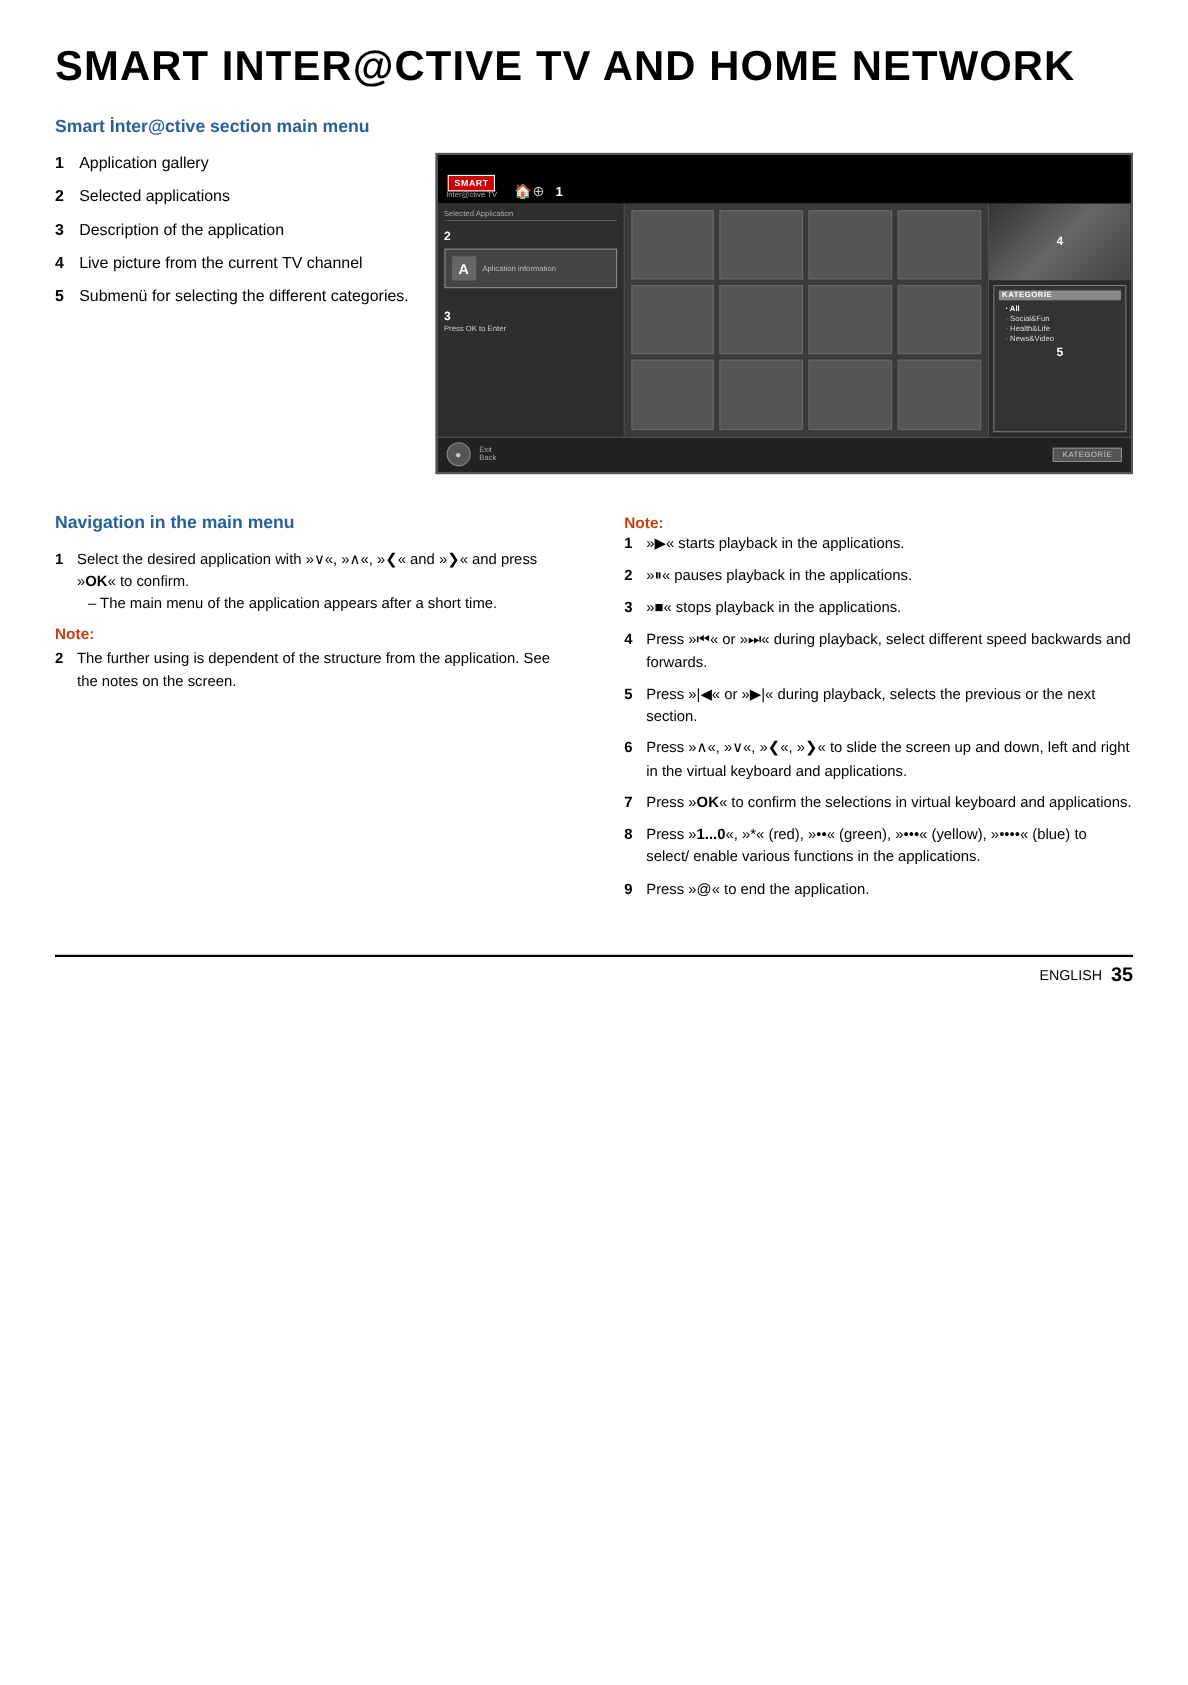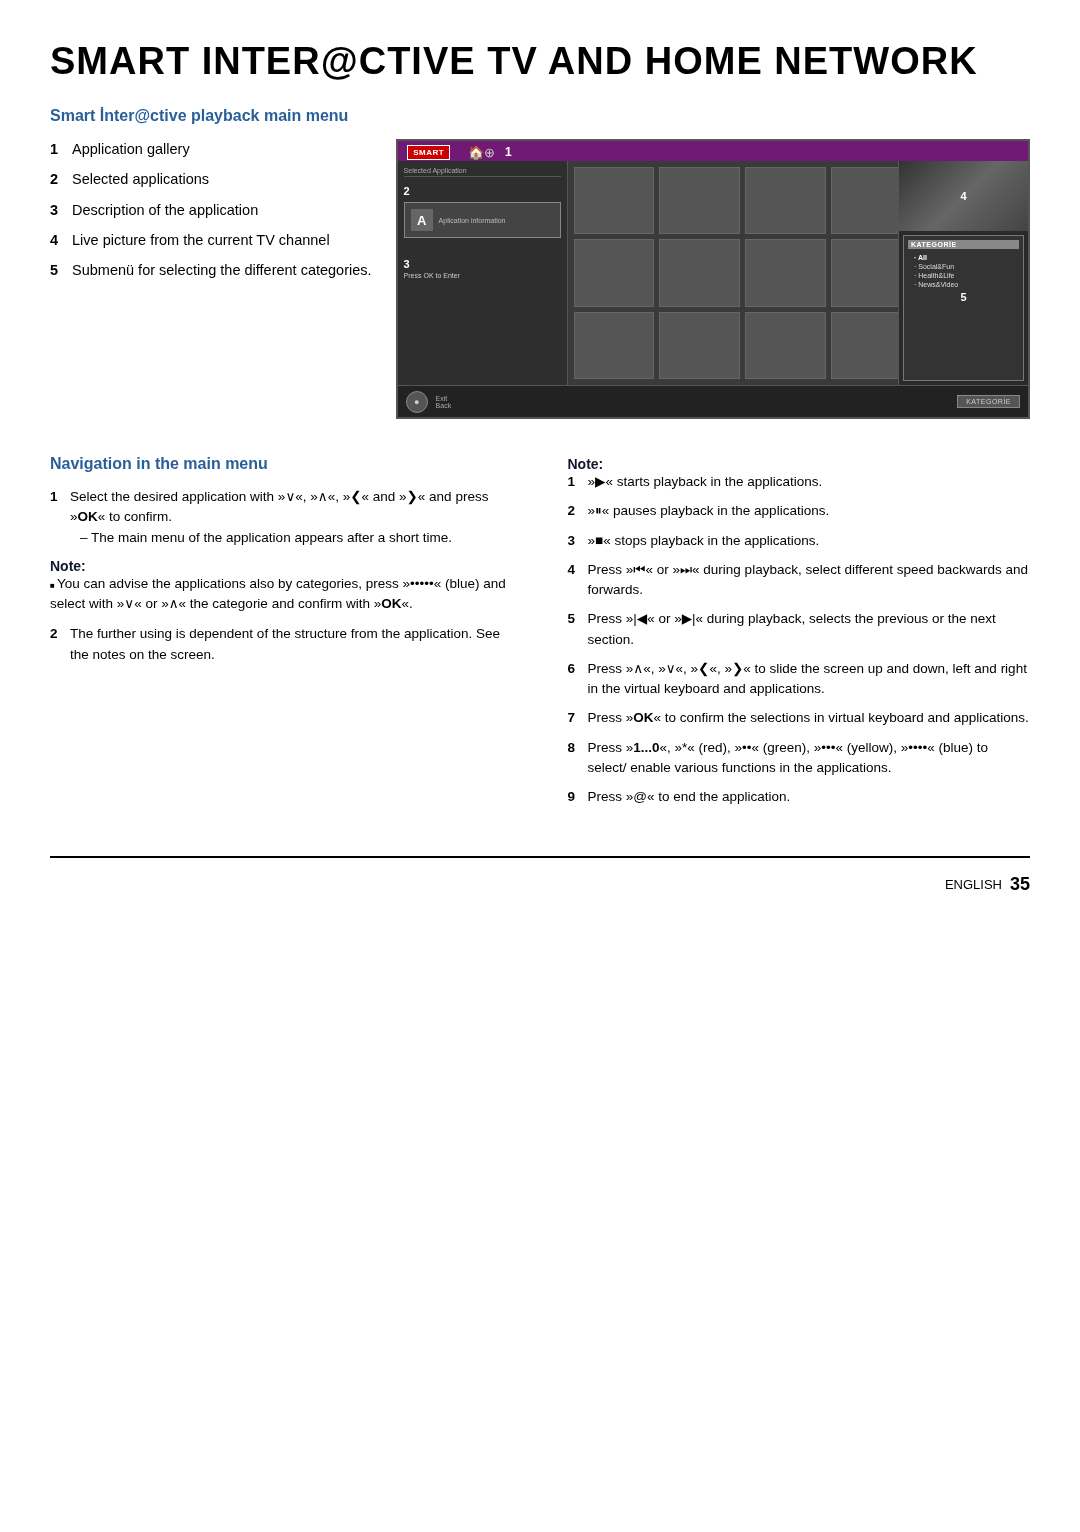--- a/index.html
+++ b/index.html
@@ -67,26 +67,26 @@
 
     .tv-inner {
       background: #3a3a3a;
       height: 100%;
       position: relative;
       display: flex;
       flex-direction: column;
     }
 
     .tv-top-bar {
-      background: #701a75;
-      display: flex;
-      align-items: flex-start;
+      background: #000000;
+      display: flex;
+      align-items: flex-end;
       padding: 4px 8px;
       gap: 8px;
-      height: 20px;
+      height: 44px;
     }
 
     .smart-logo {
       background: #cc0000;
       color: #fff;
       font-size: 8px;
       font-weight: 700;
       padding: 2px 5px;
       border: 1px solid #fff;
       letter-spacing: 0.5px;
@@ -315,21 +315,21 @@
       display: flex;
       gap: 55px;
     }
 
     .bottom-left, .bottom-right {
       flex: 1;
     }
 
     .note-label {
       font-weight: 700;
-      color: #0f172a;
+      color: #c2410c;
       font-size: 14px;
       margin-bottom: 4px;
     }
 
     .note-text {
       font-size: 13.5px;
       line-height: 1.5;
       margin-bottom: 10px;
     }
 
@@ -357,41 +357,41 @@
       min-width: 14px;
     }
 
     .footer {
       margin-top: 40px;
       display: flex;
       justify-content: flex-end;
       align-items: center;
       gap: 8px;
       border-top: 2px solid #000;
-      padding-top: 16px;
+      padding-top: 6px;
     }
 
     .footer-lang {
       font-size: 13px;
       font-weight: 400;
     }
 
     .footer-page {
       font-size: 18px;
       font-weight: 700;
     }
 
     .bold { font-weight: 700; }
   </style>
 </head>
 <body>
 
 <h1 class="main-title">SMART INTER@CTIVE TV AND HOME NETWORK</h1>
 
-<h2 class="section-title">Smart İnter@ctive playback main menu</h2>
+<h2 class="section-title">Smart İnter@ctive section main menu</h2>
 
 <div class="top-section">
 
   <ul class="numbered-list">
   <li>
         <span class="num">1</span>
         <span>Application gallery</span>
       </li>
       <li>
         <span class="num">2</span>
@@ -491,21 +491,20 @@
   <div class="bottom-left">
     <h2 class="section-title">Navigation in the main menu</h2>
     <ul class="section-numbered-list">
       <li>
         <span class="num bold">1</span>
         <span>Select the desired application with »∨«, »∧«, »❮« and »❯« and press »<strong>OK</strong>« to confirm.<br><span style="padding-left:10px;display:inline-block;">– The main menu of the application appears after a short time.</span></span>
       </li>
     </ul>
     <div style="margin: 8px 0 4px 0;">
       <span class="note-label">Note:</span>
-      <p class="note-text"><span class="bullet">You can advise the applications also by categories, press »•••••« (blue) and select with »∨« or »∧« the categorie and confirm with »<strong>OK</strong>«.</span></p>
     </div>
     <ul class="section-numbered-list">
       <li>
         <span class="num bold">2</span>
         <span>The further using is dependent of the structure from the application. See the notes on the screen.</span>
       </li>
     </ul>
   </div>
 
   <div class="bottom-right">

